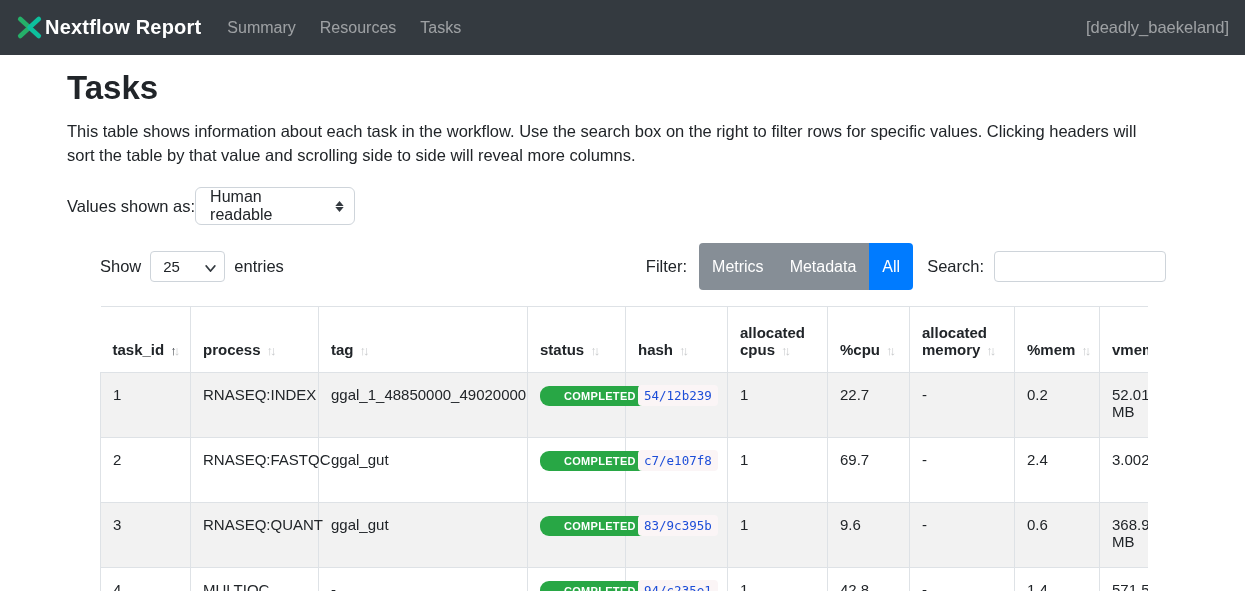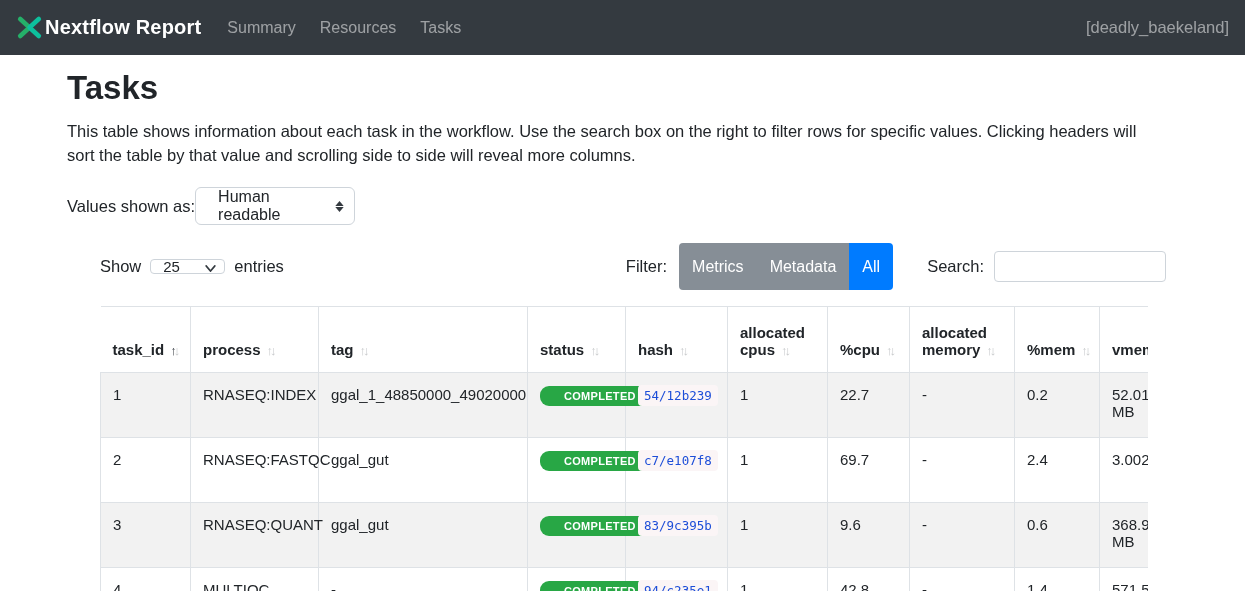--- a/index.html
+++ b/index.html
@@ -17,28 +17,28 @@
   
   .container { padding:14px 67px 0 67px; }
   h1.page-title { font-size:33px; font-weight:600; margin-bottom:12px; }
   .page-desc { font-size:16.5px; line-height:24px; max-width:1100px; margin-bottom:20px; }
 
   
   .values-row { display:flex; align-items:center; margin-bottom:18px; }
   .values-label { font-size:16.5px; }
   .fake-select { position:relative; border:1px solid #ced4da; border-radius:6px; background:#fff;
      display:flex; align-items:center; cursor:pointer; }
-  .values-select { height:38px; width:160px; padding:0 30px 0 22px; font-size:16px; }
+  .values-select { height:38px; width:160px; padding:0 30px 0 14px; font-size:16px; }
   .caret-updown { position:absolute; right:10px; display:flex; flex-direction:column; gap:1px; }
 
   
   .dt-area { padding:0 0 0 33px; }
-  .dt-controls { display:flex; align-items:center; margin-bottom:16px; width:1066px;gap:20px; }
+  .dt-controls { display:flex; align-items:center; margin-bottom:16px; width:1066px; }
   .show-group { display:flex; align-items:center; gap:9px; font-size:16.5px; }
-  .length-select { height:15px; width:75px; padding:0 24px 0 12px; font-size:15px; border-radius:4px; }
+  .length-select { height:31px; width:75px; padding:0 24px 0 12px; font-size:15px; border-radius:4px; }
   .caret-down { position:absolute; right:8px; }
   .filter-group { display:flex; align-items:center; margin-left:auto; }
   .filter-label { font-size:16.5px; margin-right:12px; }
   .btn-group { display:flex; border-radius:4px; overflow:hidden; }
   .filter-btn { border:none; height:47px; padding:0 13px; font-size:16px; color:#fff;
      background:#868e96; cursor:pointer; font-family:inherit; }
   .filter-btn.active { background:#007bff; }
   .search-group { display:flex; align-items:center; gap:10px; margin-left:14px; }
   .search-label { font-size:16.5px; }
   .search-input { width:172px; height:31px; border:1px solid #ced4da; border-radius:4px;

